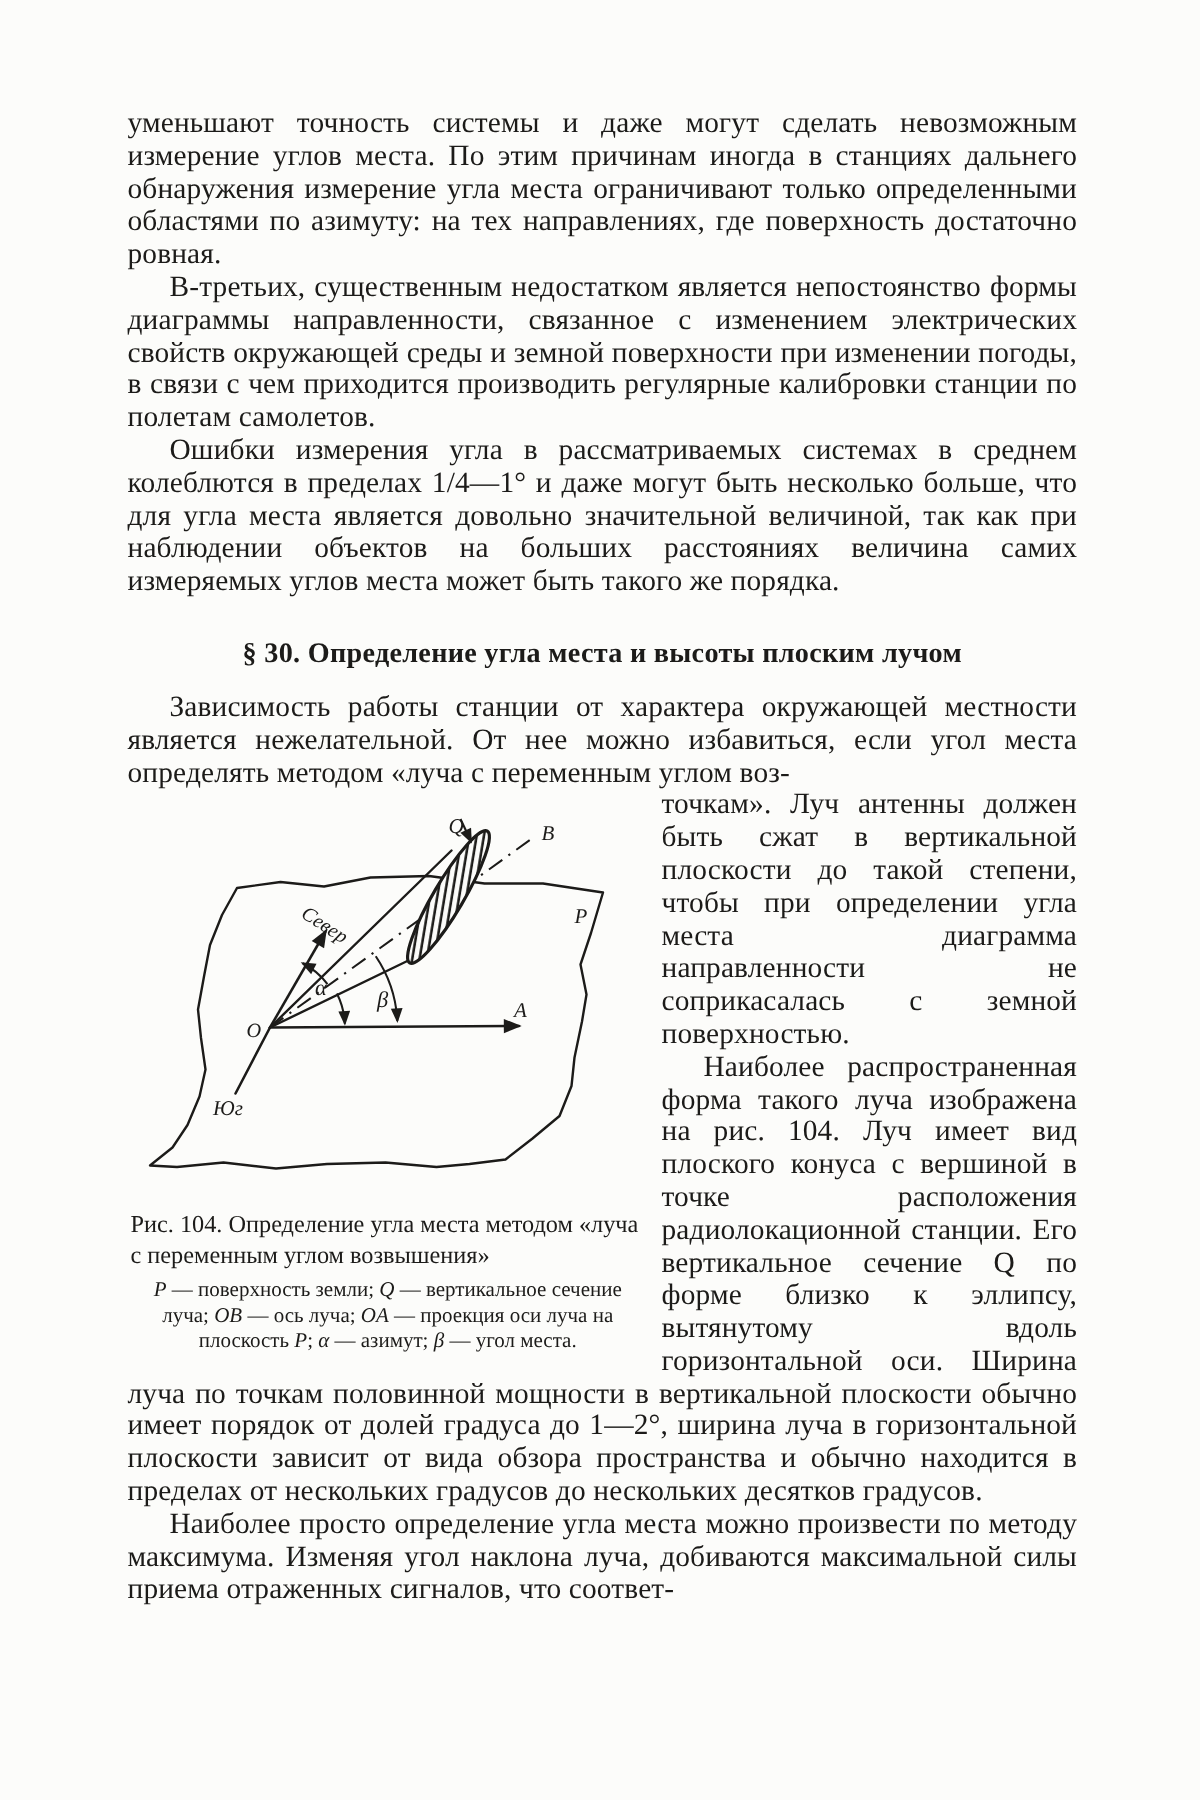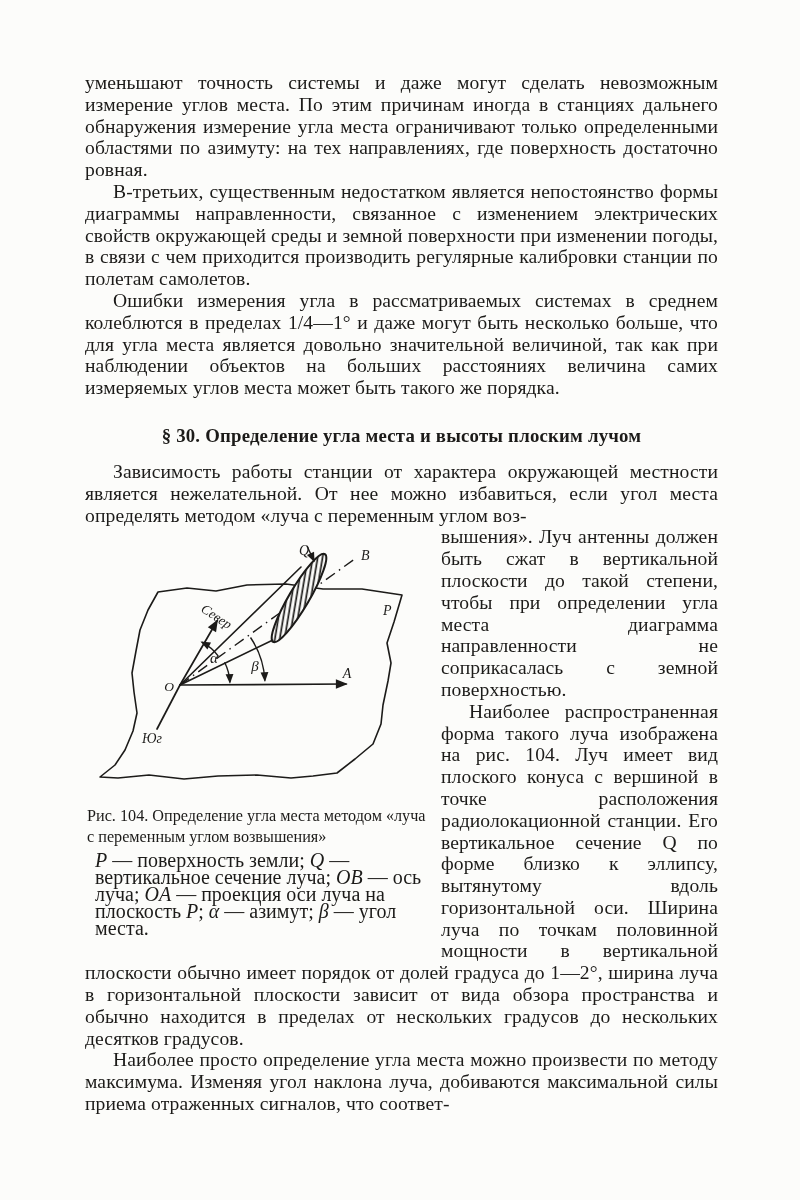--- a/index.html
+++ b/index.html
@@ -40,23 +40,23 @@
     margin:6px 9px 4px 0;
   }
   .figure svg{display:block;}
   .fig-caption{
     font-size:16.2px;
     line-height:20.5px;
     text-align:left;
     margin:2px 2px 0 2px;
   }
   .fig-legend{
-    font-size:20px;
+    font-size:14px;
     line-height:17px;
-    text-align:left;
+    text-align:center;
     margin:5px 10px 0 10px;
   }
   .fig-legend .it{font-style:italic;}
   .page-number{
     clear:none;
     font-size:17.5px;
     margin:10px 0 0 18px;
   }
   .fig-label{
     font-family:"Liberation Serif", serif;
@@ -124,19 +124,19 @@
         <text class="fig-label" x="170" y="139" font-size="15" text-anchor="middle">β</text>
         <text class="fig-label" x="89" y="159" font-size="13.5" text-anchor="end">O</text>
         <text class="fig-label" x="262" y="146" font-size="14" text-anchor="middle">A</text>
         <text class="fig-label" x="57" y="211" font-size="14">Юг</text>
       </svg>
 
       <div class="fig-caption">Рис. 104. Определение угла места методом «луча с переменным углом возвышения»</div>
       <div class="fig-legend"><span class="it">P</span><span> — поверхность земли;  </span><span class="it">Q</span><span> — вертикальное сечение луча;  </span><span class="it">OB</span><span> — ось луча;  </span><span class="it">OA</span><span> — проекция оси луча на плоскость </span><span class="it">P</span><span>;  </span><span class="it">α</span><span> — азимут; </span><span class="it">β</span><span> — угол места.</span></div>
     </div>
 
-    <p class="noindent">вышения». Луч антенны должен быть сжат в вертикальной плоскости до такой степени, чтобы при определении угла места диаграмма направленности не соприкасалась с земной поверхностью.</p>
+    <p class="noindent">точкам». Луч антенны должен быть сжат в вертикальной плоскости до такой степени, чтобы при определении угла места диаграмма направленности не соприкасалась с земной поверхностью.</p>
     <p>Наиболее распространенная форма такого луча изображена на рис. 104. Луч имеет вид плоского конуса с вершиной в точке расположения радиолокационной станции. Его вертикальное сечение Q по форме близко к эллипсу, вытянутому вдоль горизонтальной оси. Ширина луча по точкам половинной мощности в вертикальной плоскости обычно имеет порядок от долей градуса до 1—2°, ширина луча в горизонтальной плоскости зависит от вида обзора пространства и обычно находится в пределах от нескольких градусов до нескольких десятков градусов.</p>
     <p>Наиболее просто определение угла места можно произвести по методу максимума. Изменяя угол наклона луча, добиваются максимальной силы приема отраженных сигналов, что соответ-</p>
 
   </div>
 
 </div>
 
 </body></html>

